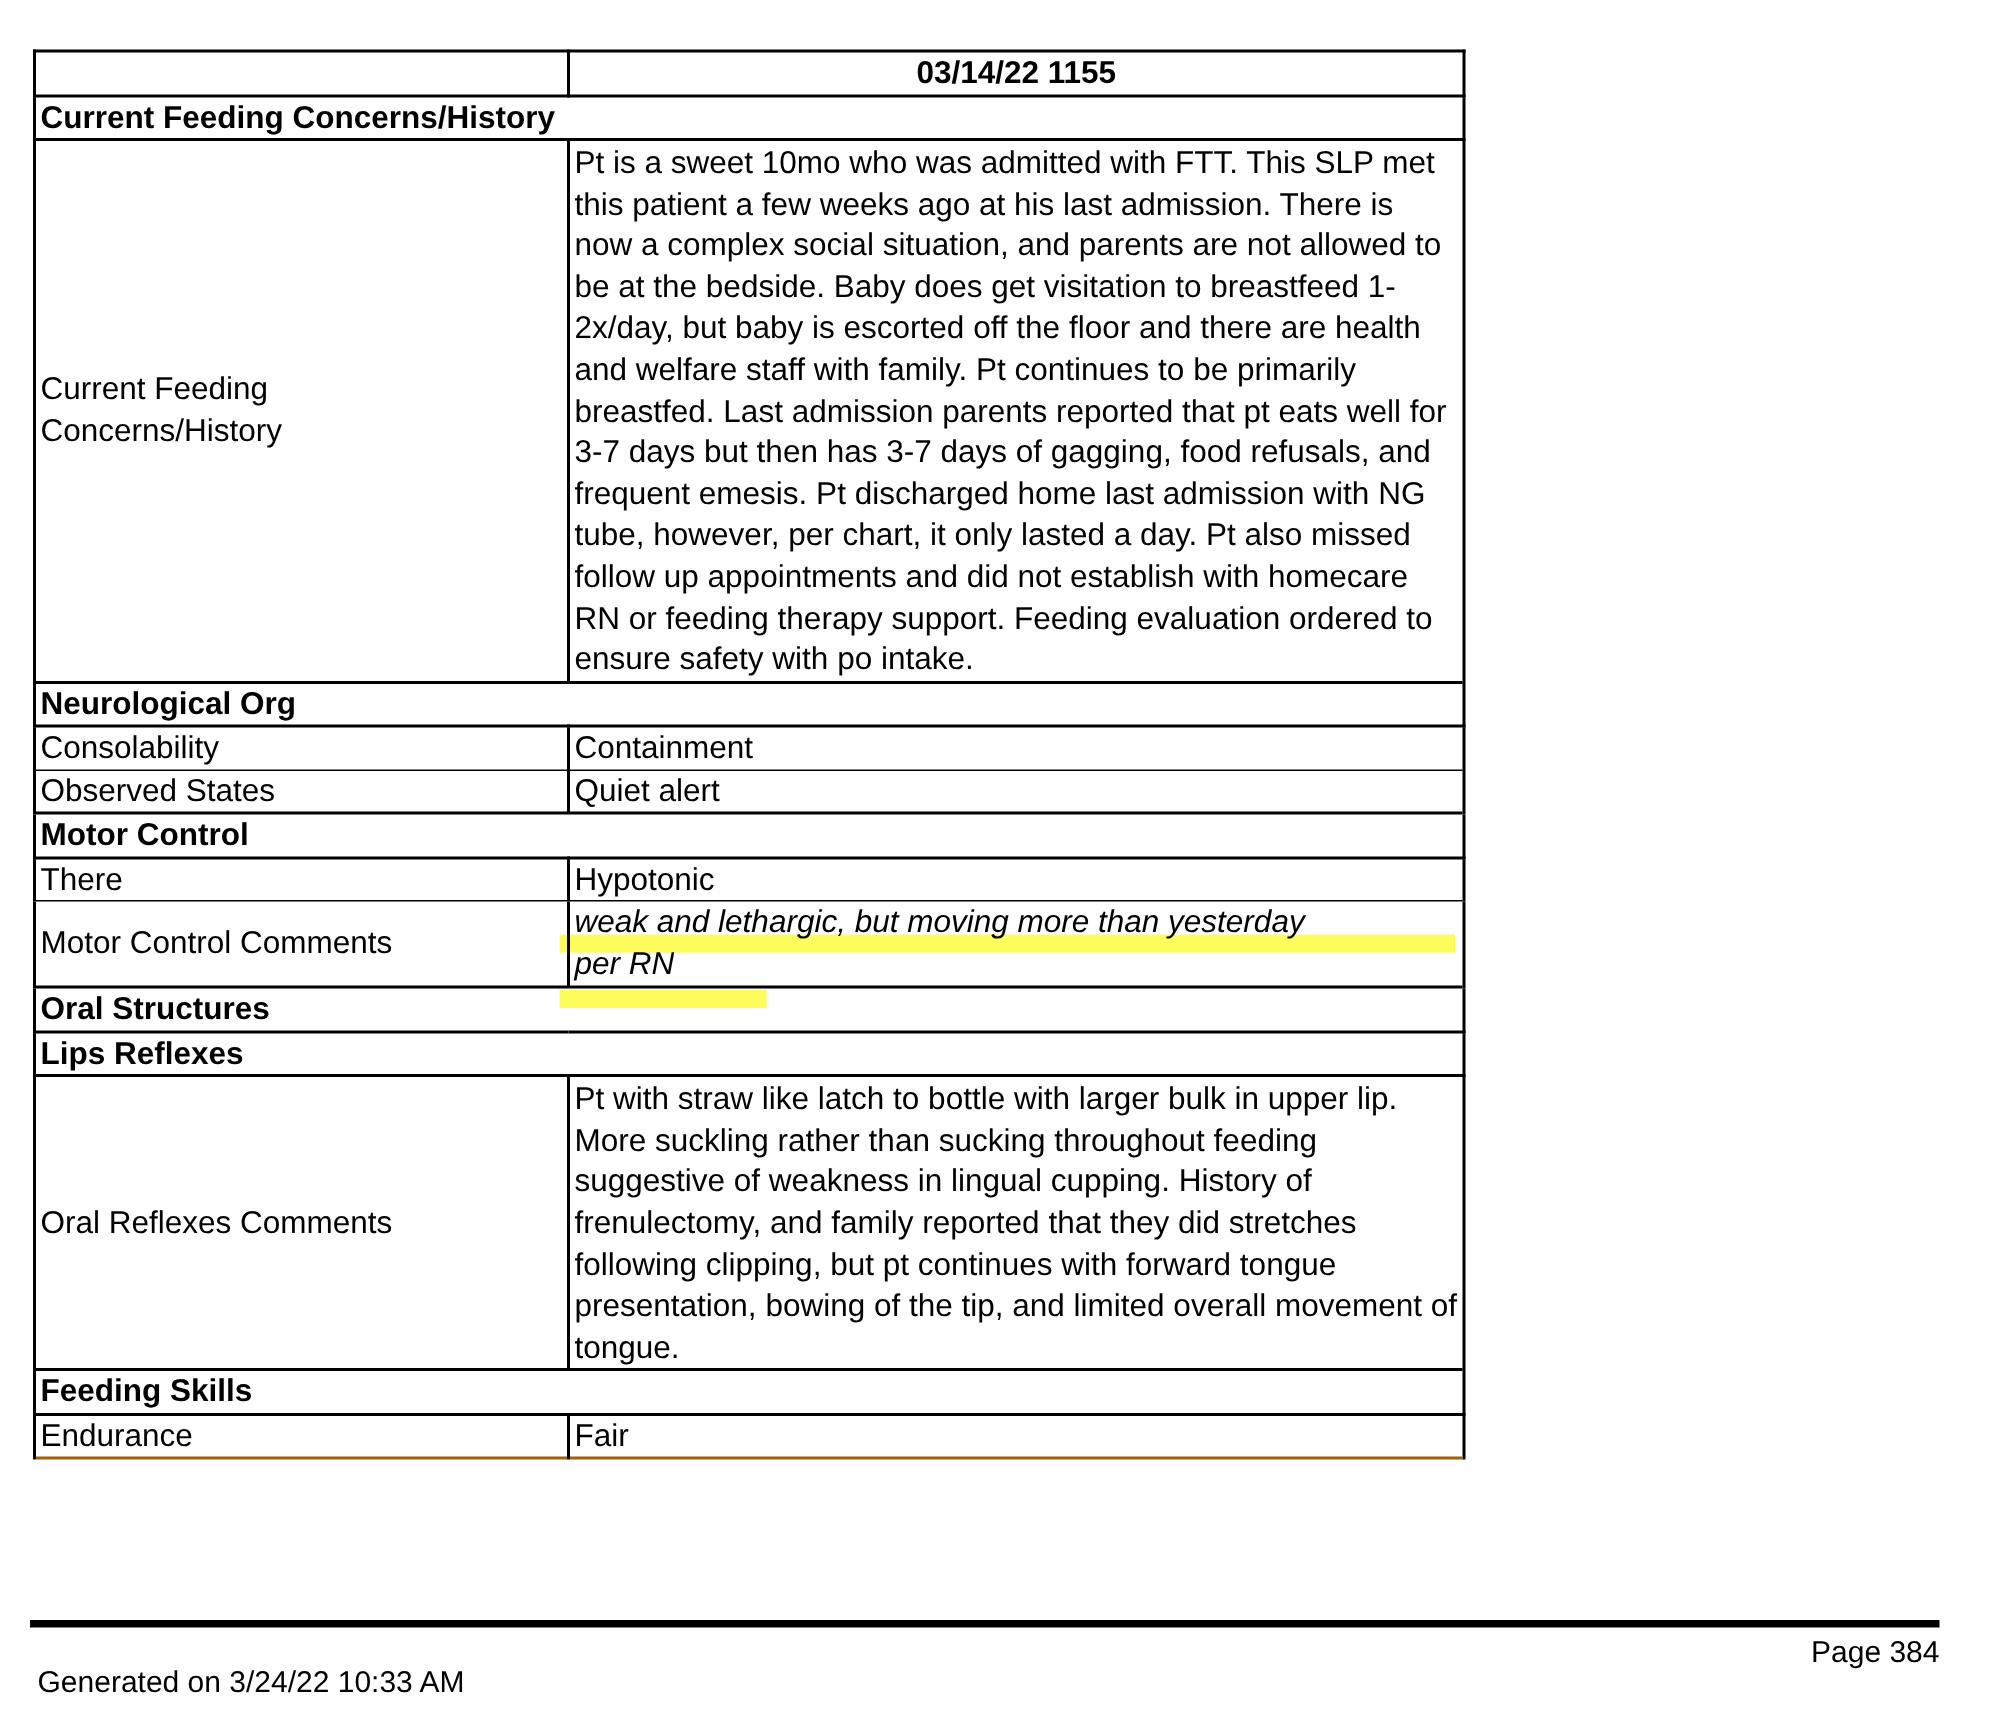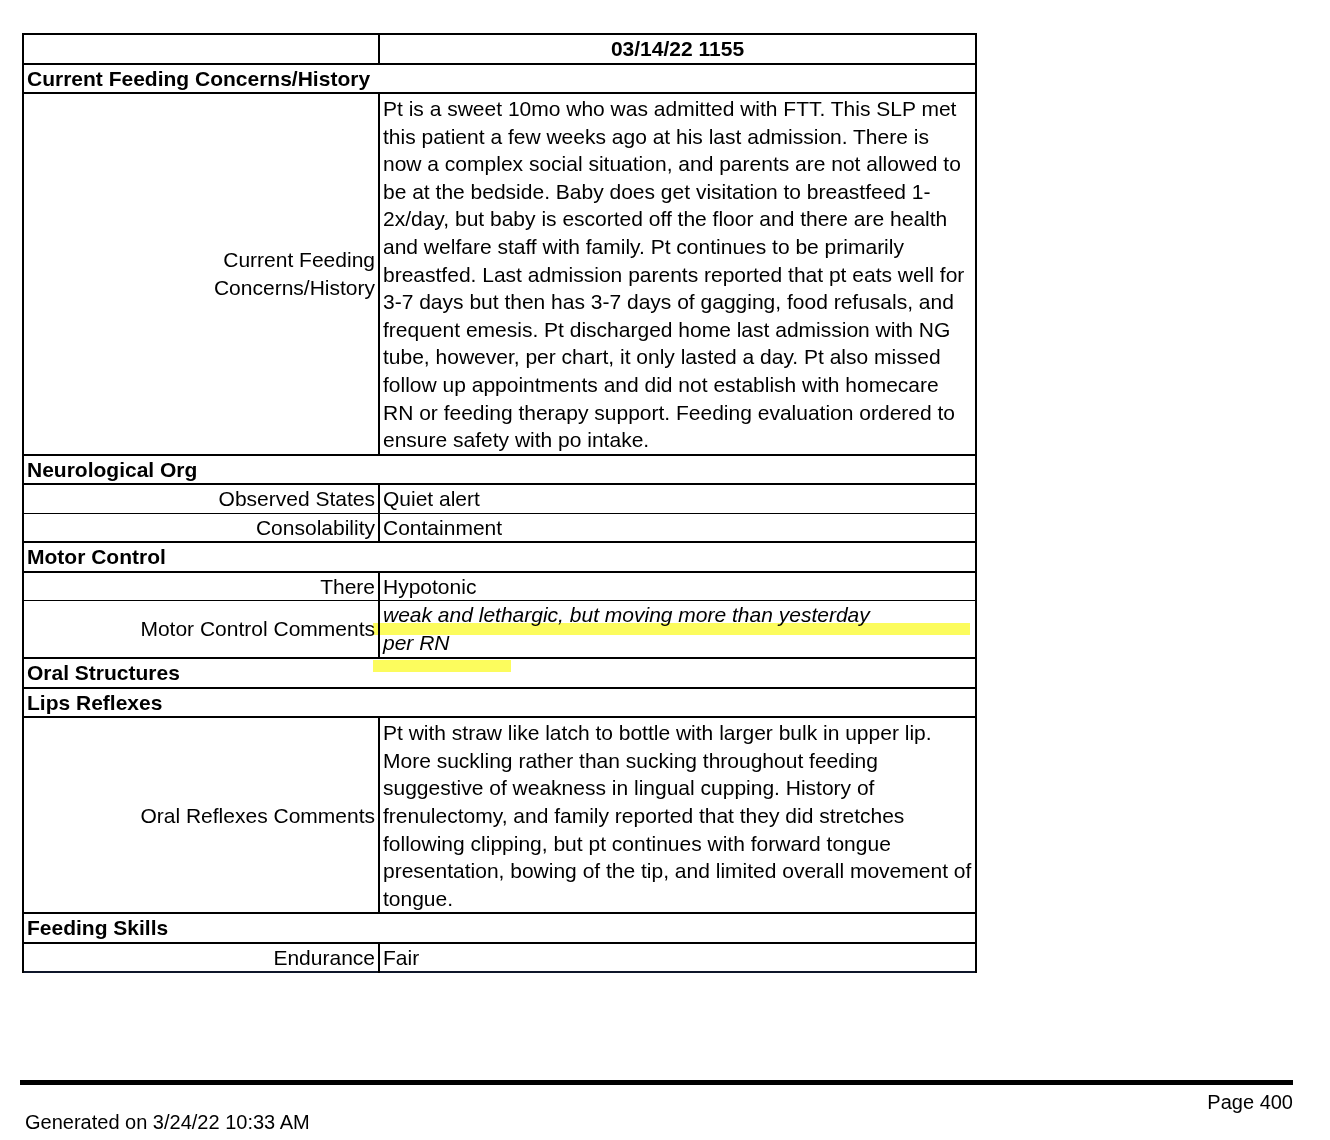--- a/index.html
+++ b/index.html
@@ -9,21 +9,21 @@
     background: #ffffff;
     font-family: "Liberation Sans", sans-serif;
     color: #000000;
   }
   .doc { position: absolute; left: 22px; top: 33px; }
 
   table.report {
     border-collapse: collapse;
     width: 953px;
     table-layout: fixed;
-    border: 2px solid #0f172a;
+    border: 2px solid #a16207;
   }
   td {
     border: 2px solid #000;
     padding: 0 3px;
     font-size: 21px;
     line-height: 27.5px;
     vertical-align: middle;
     overflow: visible;
   }
   
@@ -31,21 +31,21 @@
   tr.section td, tr.daterow td { border-top-width: 2px; border-bottom-width: 2px; }
 
   tr.daterow td { height: 25px; font-weight: bold; }
   tr.daterow td.datecell { text-align: center; }
 
   tr.section td {
     font-weight: bold;
     height: 29px;
   }
   tr.field td { height: 27px; margin-top: 44px; }
-  tr.field td.label { white-space: pre-line; text-align: right; }
+  tr.field td.label { white-space: pre-line; }
   td.paravalue {
     vertical-align: top;
     line-height: 27.6px;
     padding-top: 1px;
   }
   tr.mccrow td { height: 54px; }
 
   .mcc-wrap {
     position: relative;
     line-height: 28px;
@@ -106,27 +106,27 @@
       <td class="label">Current Feeding
 Concerns/History</td>
       <td class="paravalue">Pt is a sweet 10mo who was admitted with FTT. This SLP met this patient a few weeks ago at his last admission. There is now a complex social situation, and parents are not allowed to be at the bedside. Baby does get visitation to breastfeed 1-2x/day, but baby is escorted off the floor and there are health and welfare staff with family. Pt continues to be primarily breastfed. Last admission parents reported that pt eats well for 3-7 days but then has 3-7 days of gagging, food refusals, and frequent emesis. Pt discharged home last admission with NG tube, however, per chart, it only lasted a day. Pt also missed follow up appointments and did not establish with homecare RN or feeding therapy support. Feeding evaluation ordered to ensure safety with po intake.</td>
     </tr>
 
     <tr class="section">
       <td colspan="2">Neurological Org</td>
     </tr>
 
     <tr class="field">
-      <td class="label">Observed States</td>
-      <td>Quiet alert</td>
+      <td class="label">Consolability</td>
+      <td>Containment</td>
     </tr>
 
     <tr class="field">
-      <td class="label">Consolability</td>
-      <td>Containment</td>
+      <td class="label">Observed States</td>
+      <td>Quiet alert</td>
     </tr>
 
     <tr class="section">
       <td colspan="2">Motor Control</td>
     </tr>
 
     <tr class="field">
       <td class="label">There</td>
       <td>Hypotonic</td>
     </tr>
@@ -164,13 +164,13 @@
     <tr class="field">
       <td class="label">Endurance</td>
       <td>Fair</td>
     </tr>
   </tbody>
     </table>
 </div>
 
 <div class="footer-rule"></div>
 <div class="footer-generated">Generated on 3/24/22 10:33 AM</div>
-<div class="footer-page">Page 400</div>
+<div class="footer-page">Page 384</div>
 
 </body></html>

